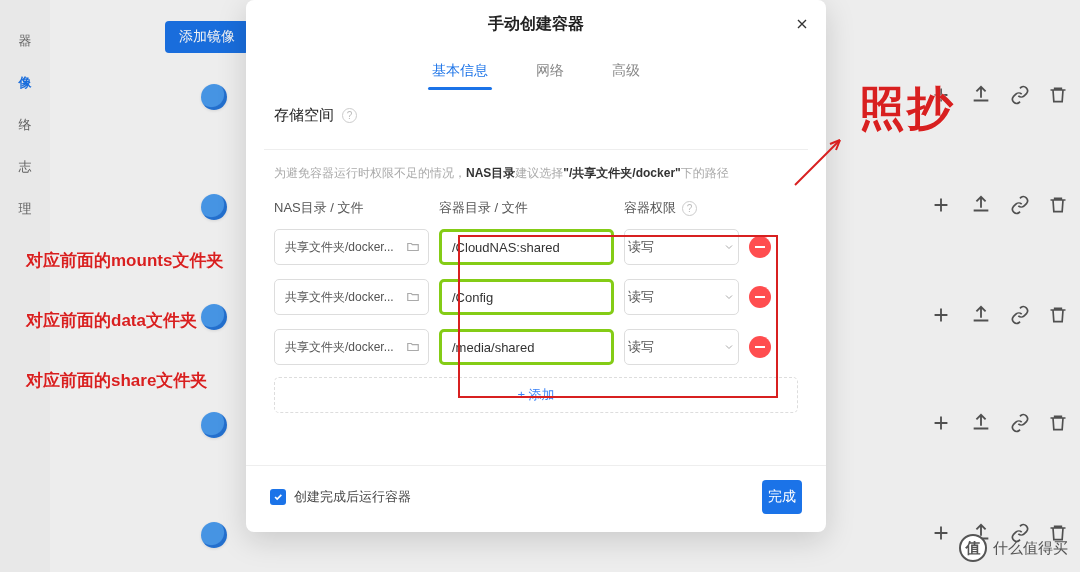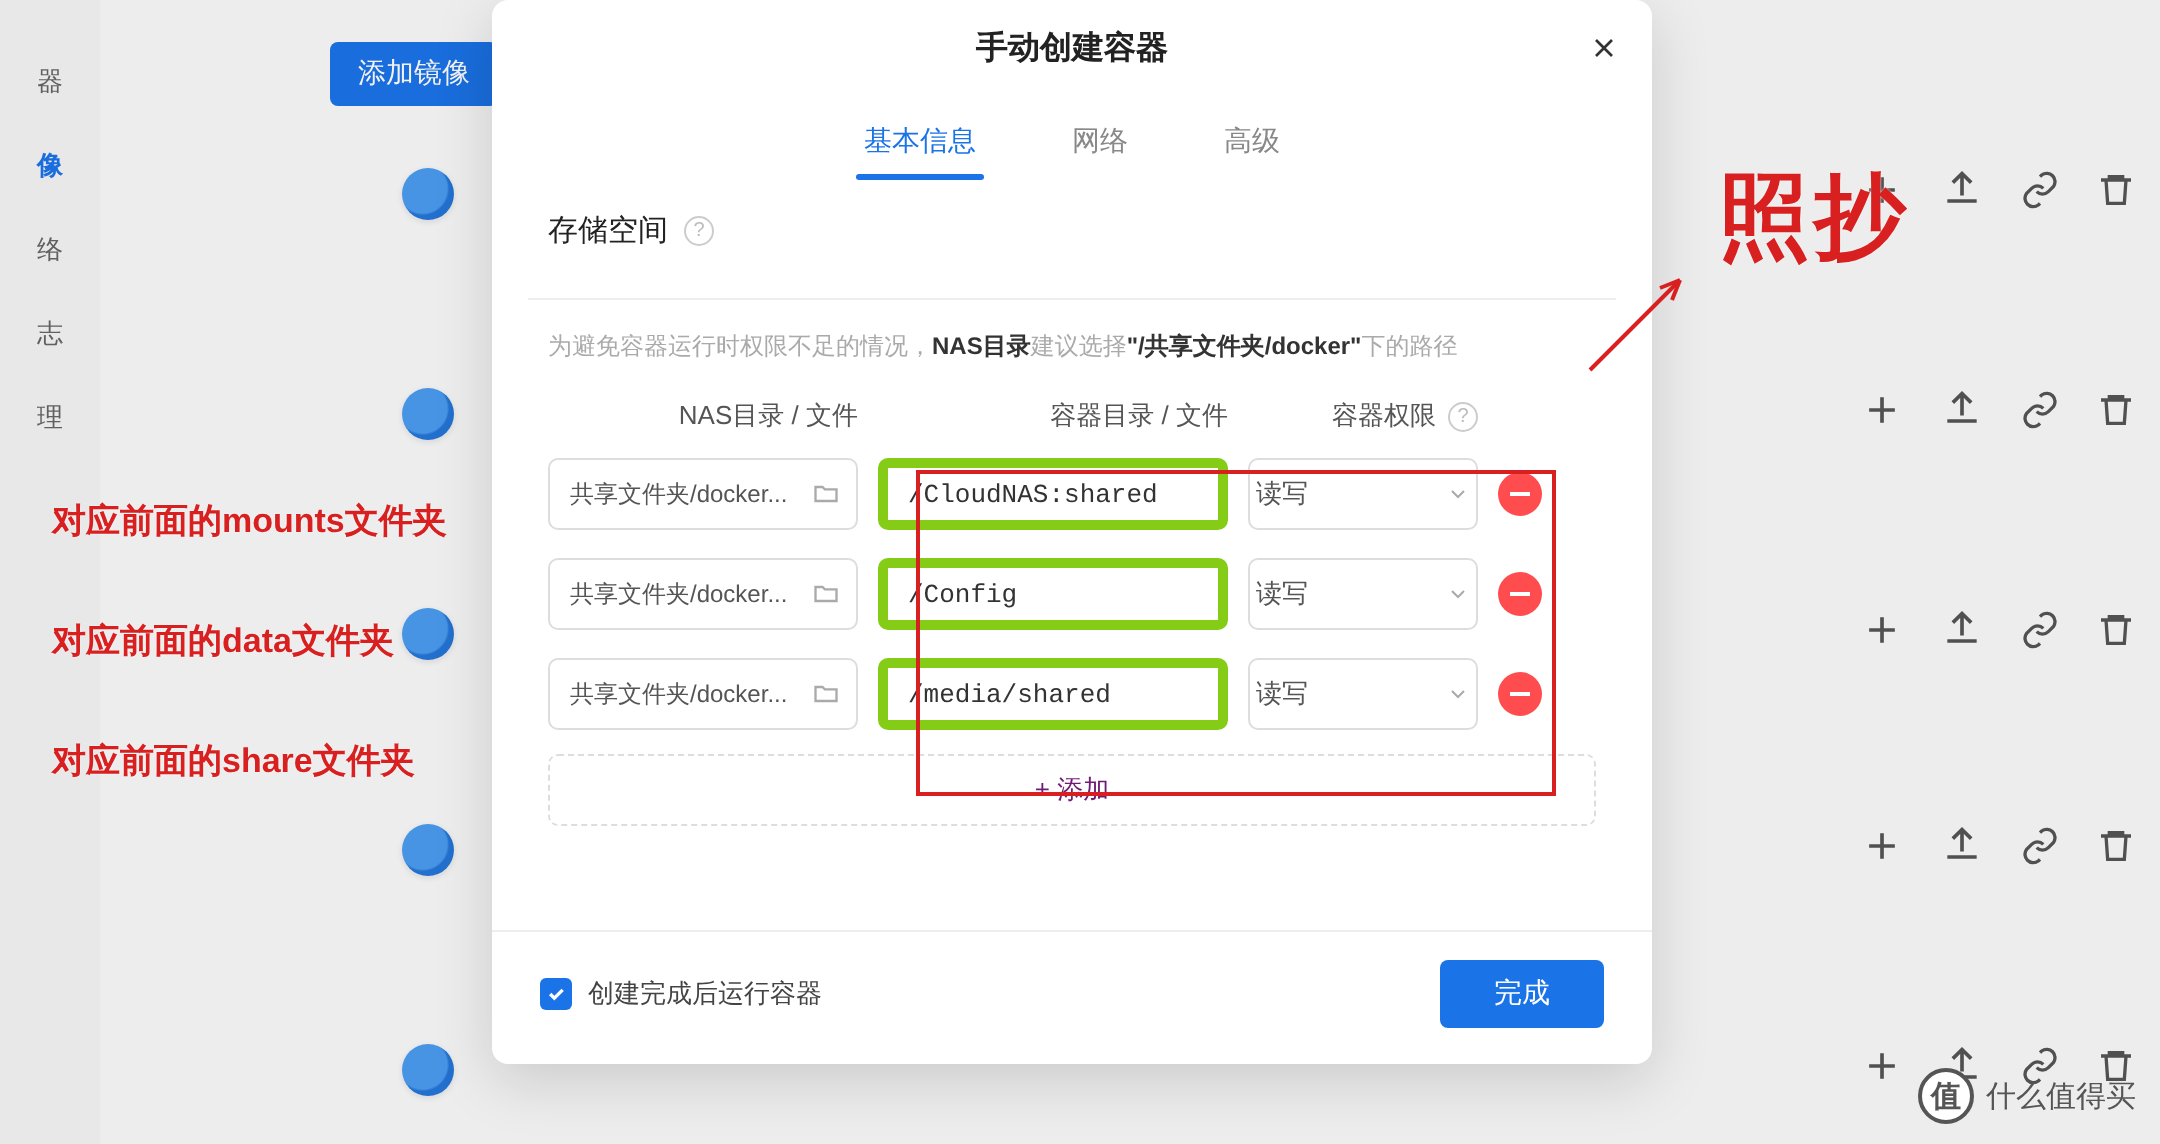--- a/index.html
+++ b/index.html
@@ -187,21 +187,20 @@
       gap: 10px;
       font-size: 13px;
       color: #555;
       margin-bottom: 12px;
       align-items: center;
     }
     .col-headers .hdr {
       display: flex;
       align-items: center;
       gap: 6px;
-      justify-content: flex-end;
     }
 
     .mapping-row {
       display: grid;
       grid-template-columns: 155px 175px 115px 28px;
       gap: 10px;
       margin-bottom: 14px;
       align-items: center;
     }
     .nas-input {
@@ -218,30 +217,29 @@
       overflow: hidden;
       white-space: nowrap;
     }
     .folder-ic {
       position: absolute;
       right: 8px;
       width: 14px;
       height: 14px;
     }
     .container-input {
-      border: 5px solid #84cc16;
+      border: 3px solid #84cc16;
       border-radius: 5px;
       height: 36px;
       padding: 0 10px;
       font-size: 13px;
       color: #333;
       background: #fff;
       display: flex;
       align-items: center;
-      font-family: Liberation Mono, monospace;
     }
     .perm-select {
       border: 1px solid #ddd;
       border-radius: 5px;
       height: 36px;
       padding: 0 3px;
       font-size: 13px;
       color: #555;
       display: flex;
       align-items: center;
@@ -269,21 +267,21 @@
       background: #fff;
     }
 
     .add-row {
       border: 1px dashed #ddd;
       border-radius: 5px;
       height: 36px;
       display: flex;
       align-items: center;
       justify-content: center;
-      color: #701a75;
+      color: #3b82f6;
       font-size: 13px;
       cursor: pointer;
       margin-top: -2px;
     }
 
     .modal-footer {
       padding: 14px 24px 18px 24px;
       display: flex;
       align-items: center;
       justify-content: space-between;
@@ -305,21 +303,21 @@
       align-items: center;
       justify-content: center;
     }
     .checkbox svg {
       width: 10px;
       height: 10px;
     }
     .finish-btn {
       background: #1b73e8;
       color: #fff;
-      padding: 8px 27px;
+      padding: 8px 6px;
       border: none;
       border-radius: 4px;
       font-size: 14px;
       cursor: pointer;
     }
 
     
     .annot {
       position: absolute;
       color: #d82020;

